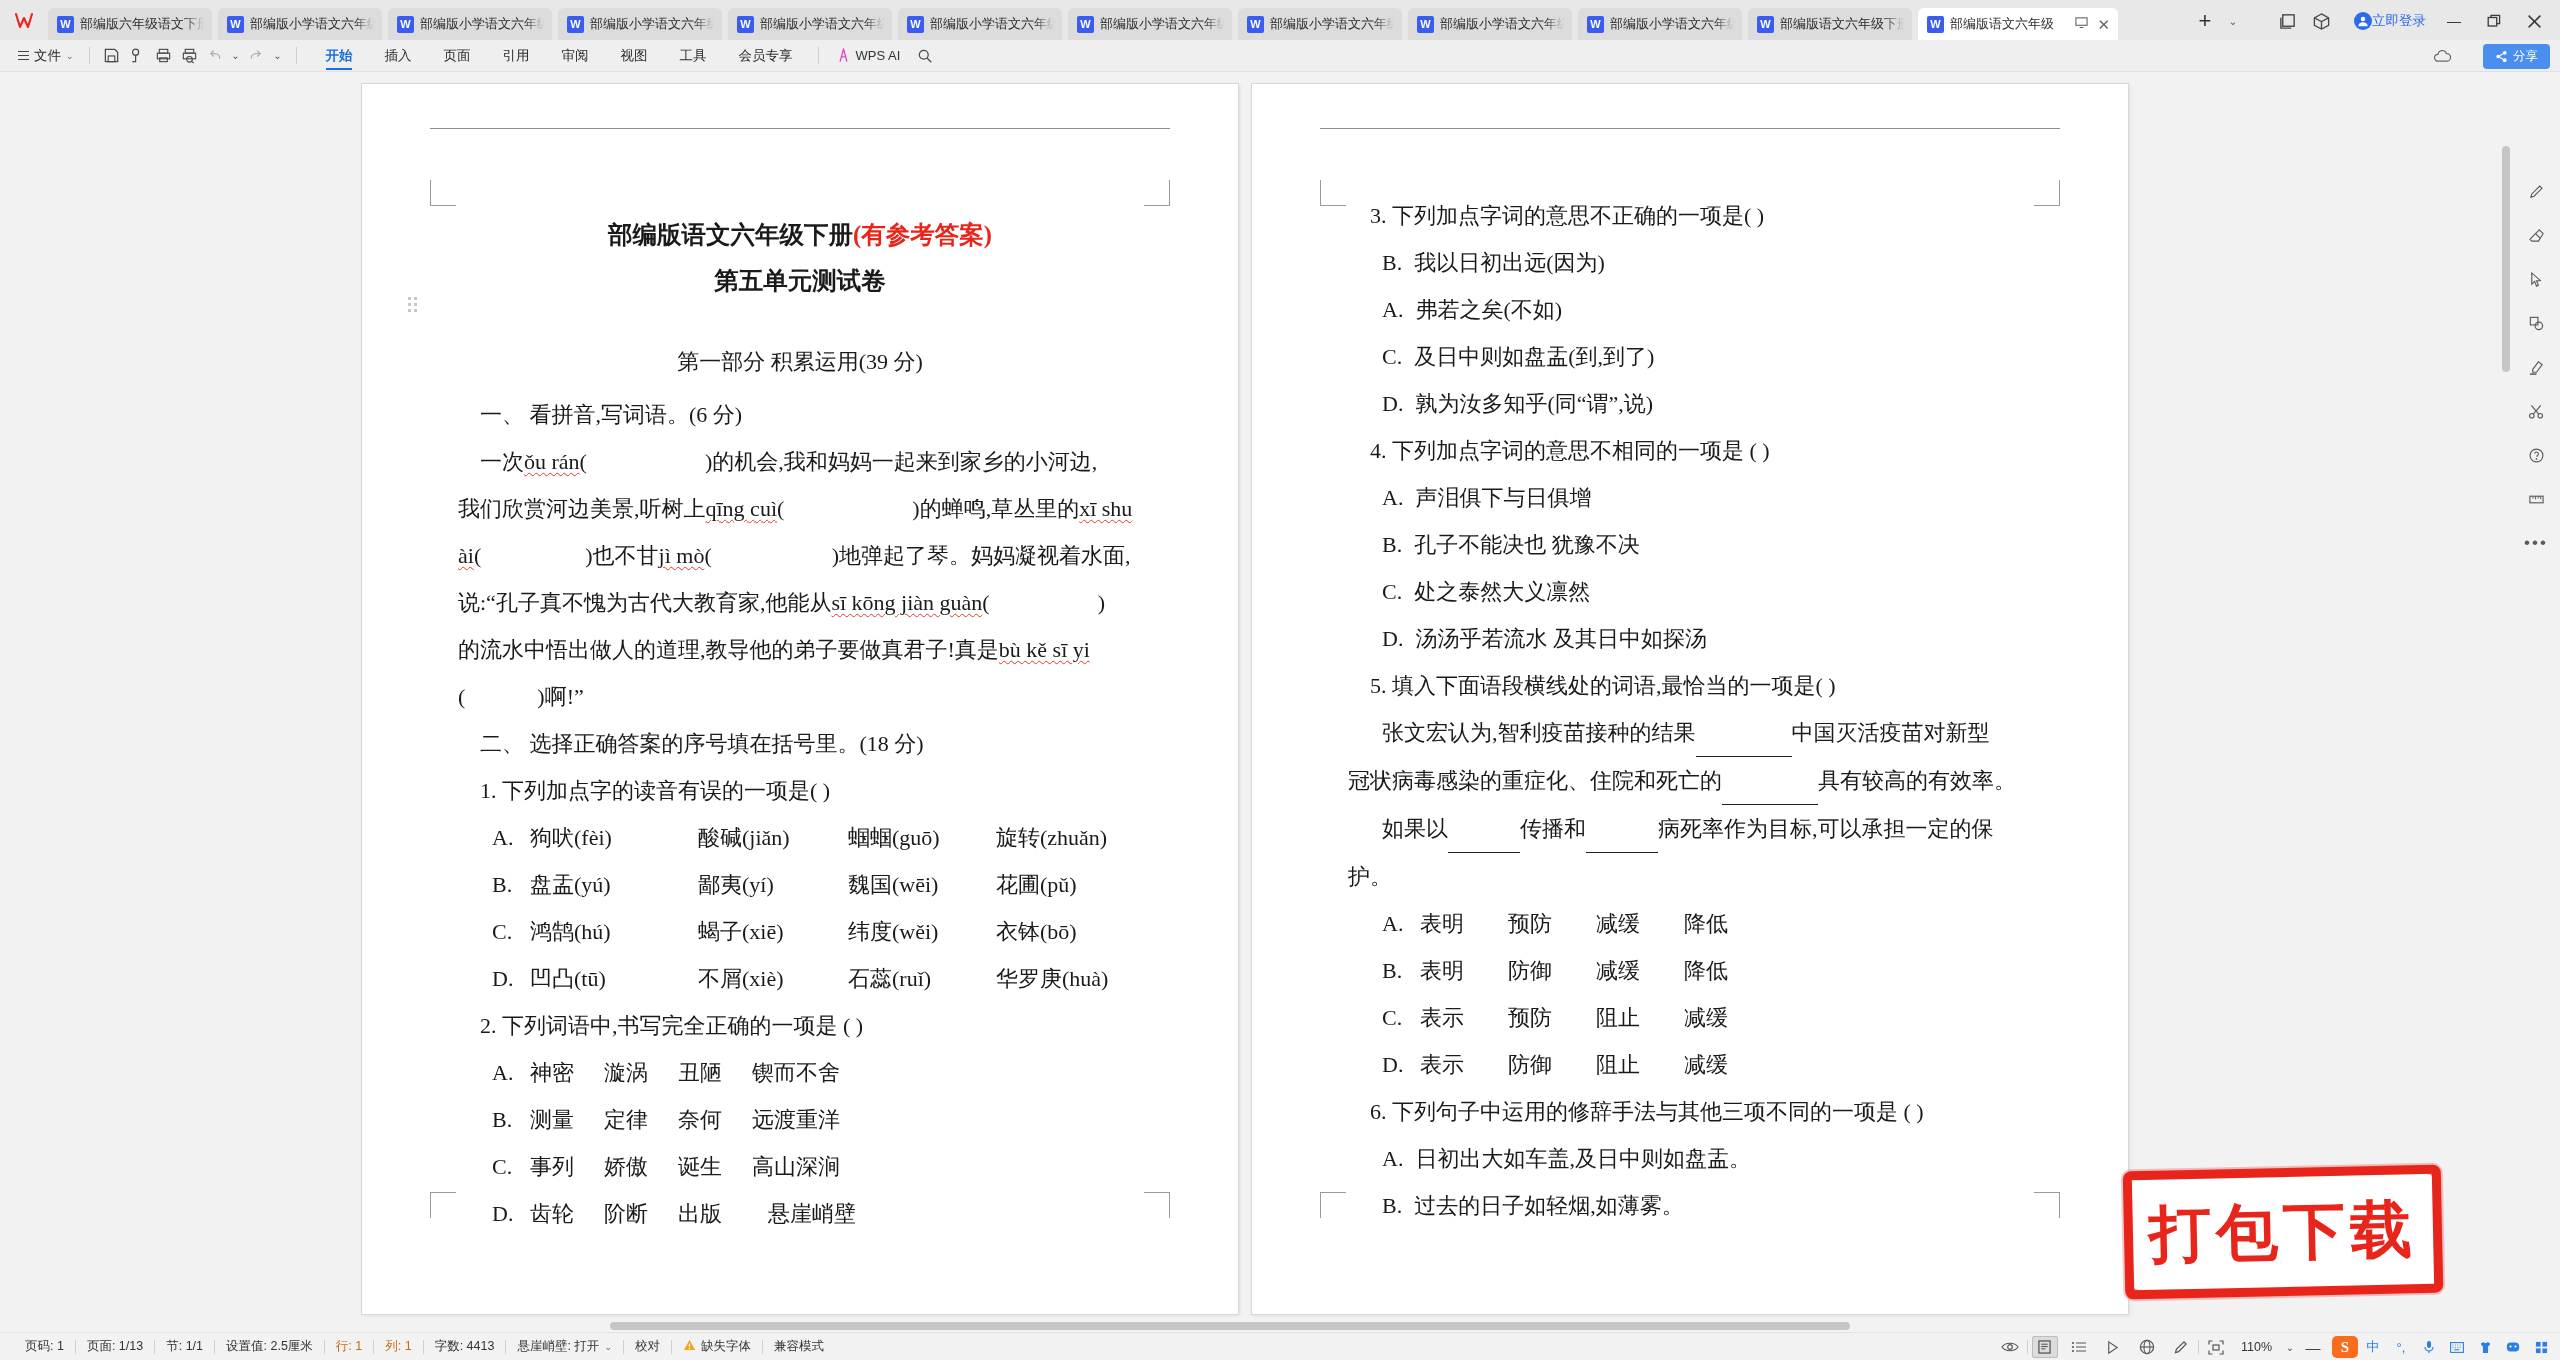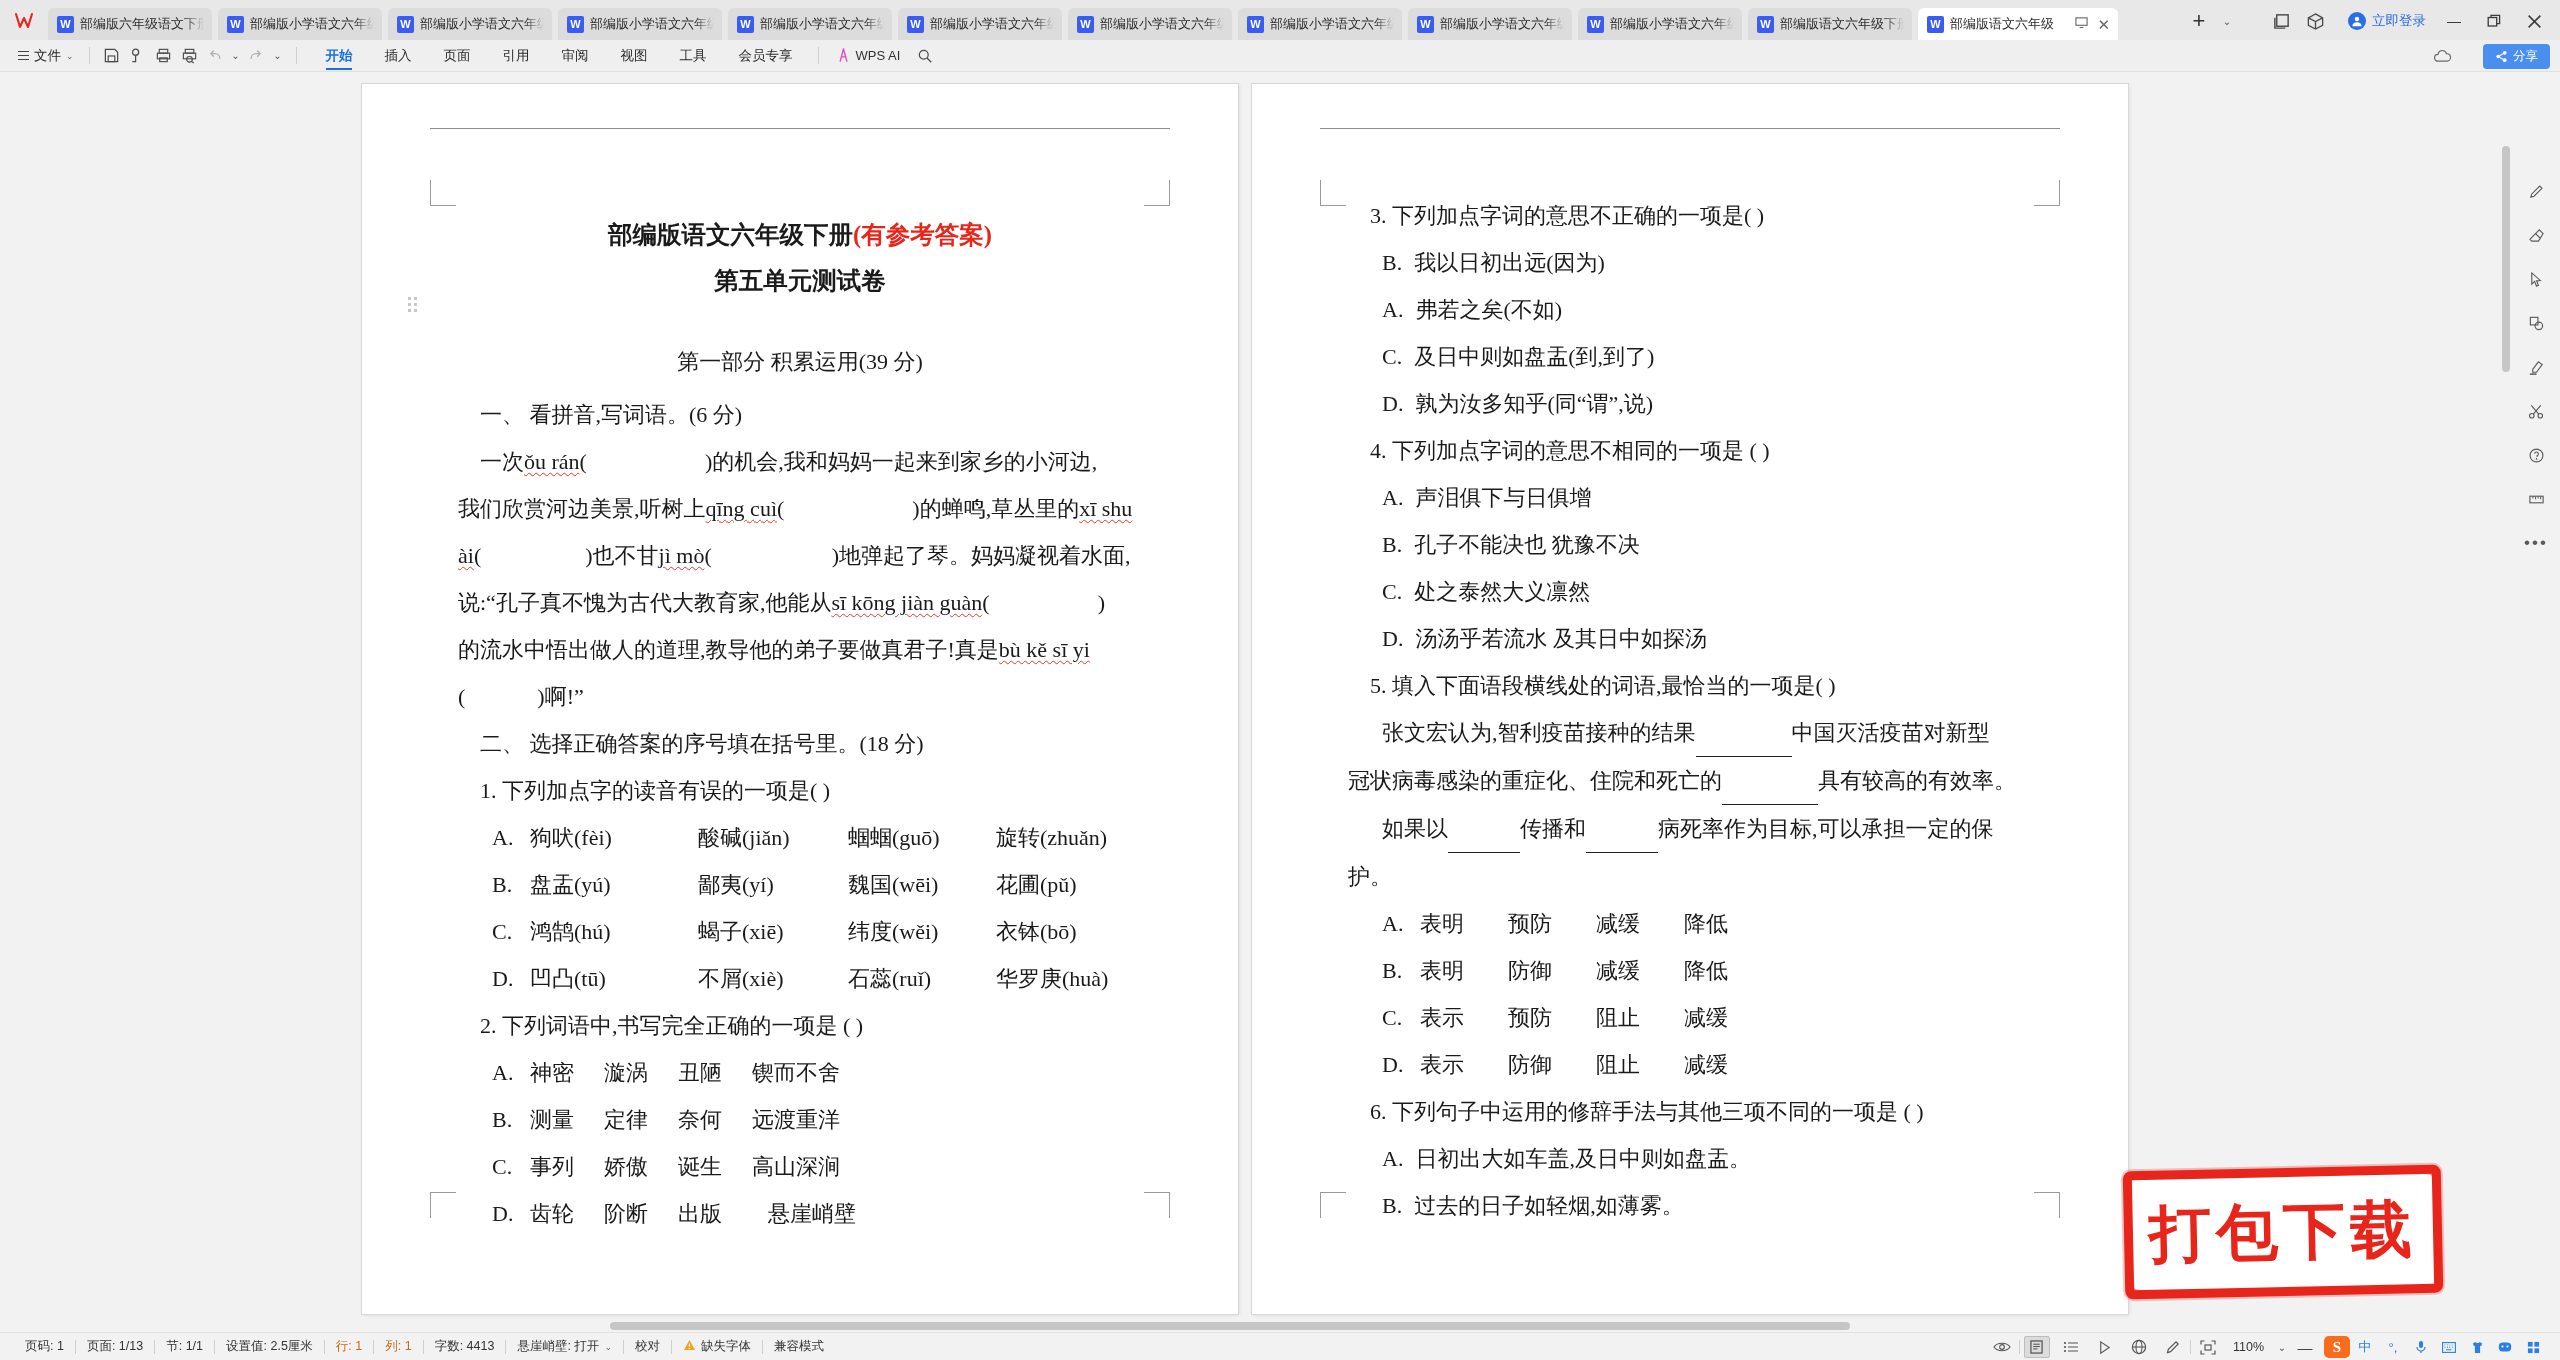--- a/index.html
+++ b/index.html
@@ -78,21 +78,21 @@
     gap: 0px; margin-bottom: 4px; padding-left: 6px;
   }
   .tb-btn {
     width: 34px; height: 30px;
     display: flex; align-items: center; justify-content: center;
     color: #4a4a4a;
   }
   .tb-plus { font-size: 22px; color: #333; }
   .tb-caret { font-size: 10px; color: #555; width: 22px; }
   .login {
-    display: flex; align-items: center; gap: 6px;
+    display: flex; align-items: center; 
     margin: 0 8px 0 16px; color: #2B6CE8; font-size: 13.5px;
   }
   .avatar-dot {
     width: 18px; height: 18px; border-radius: 50%;
     background: #2B6CE8; display:flex; align-items:center; justify-content:center;
   }
   .winbtn {
     width: 40px; height: 30px;
     display: flex; align-items: center; justify-content: center;
     color: #3a3a3a; font-size: 14px;
@@ -240,21 +240,21 @@
     display:flex; align-items:center;
     font-size:12.5px; color:#333;
     padding-left: 14px;
   }
   .st-item { padding: 0 11px; white-space:nowrap; display:flex; align-items:center; gap:5px; }
   .st-sep { width:1px; height:14px; background:#d0d0d0; }
   .st-orange { color:#c76a12; }
   .status-right {
     position:absolute; right:0; top:0; height:28px;
     display:flex; align-items:center; gap:0;
-    padding-right: 14px;
+    padding-right: 6px;
   }
   .sr-ico { width:34px; height:24px; display:flex; align-items:center; justify-content:center; color:#555; }
   .sr-ico.boxed { background:#dcdcdc; border:1px solid #bdbdbd; border-radius:2px; width:26px; height:22px; margin:0 4px; }
   .zoomtxt { font-size:12.5px; color:#333; padding:0 8px; }
   .zoom-minus, .zoom-plus { width:26px; text-align:center; font-size:15px; color:#444; }
   .ime { display:flex; align-items:center; gap:2px; padding-left:6px; }
   .ime .sg {
     width:26px;height:22px;background:#f96c1e;border-radius:5px;color:#fff;
     font-weight:bold;font-size:15px;display:flex;align-items:center;justify-content:center;
     font-family:"Liberation Serif", serif;

